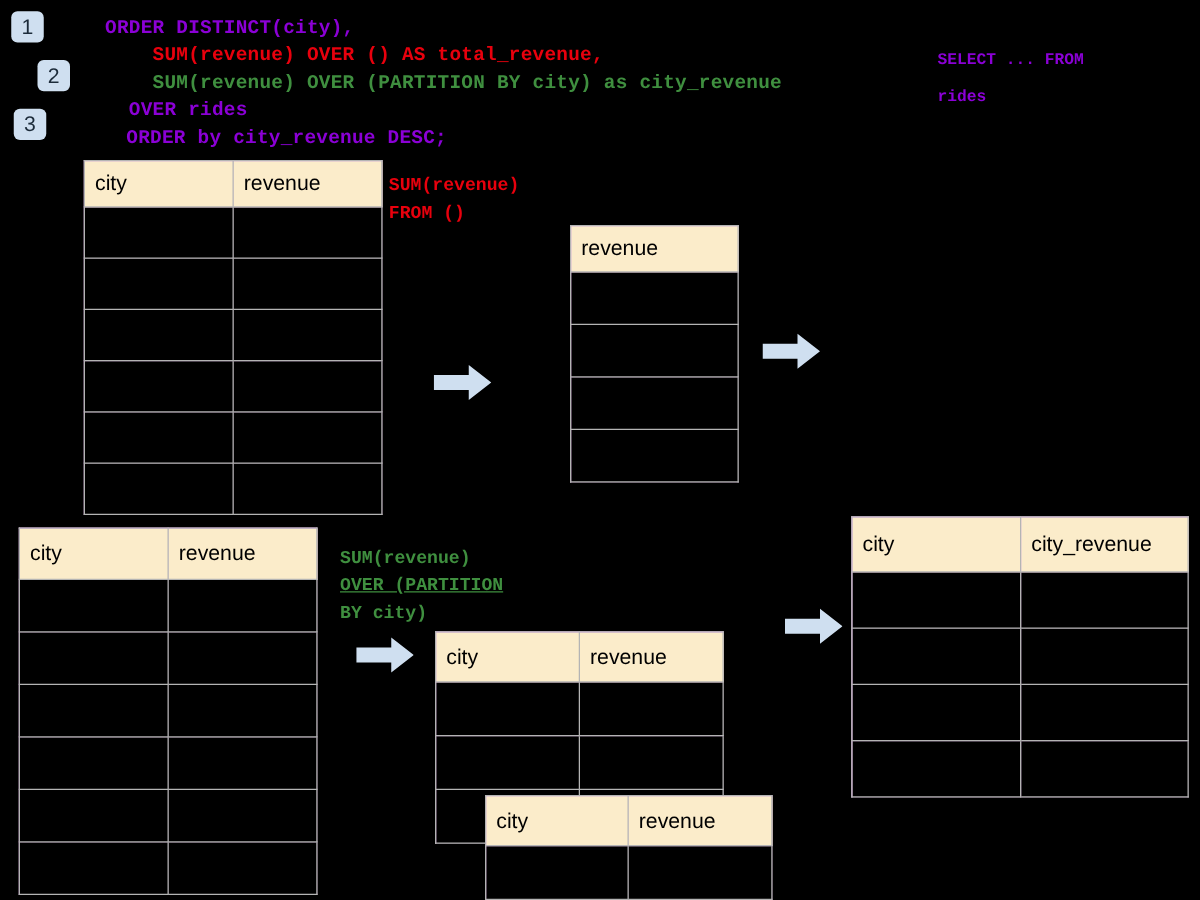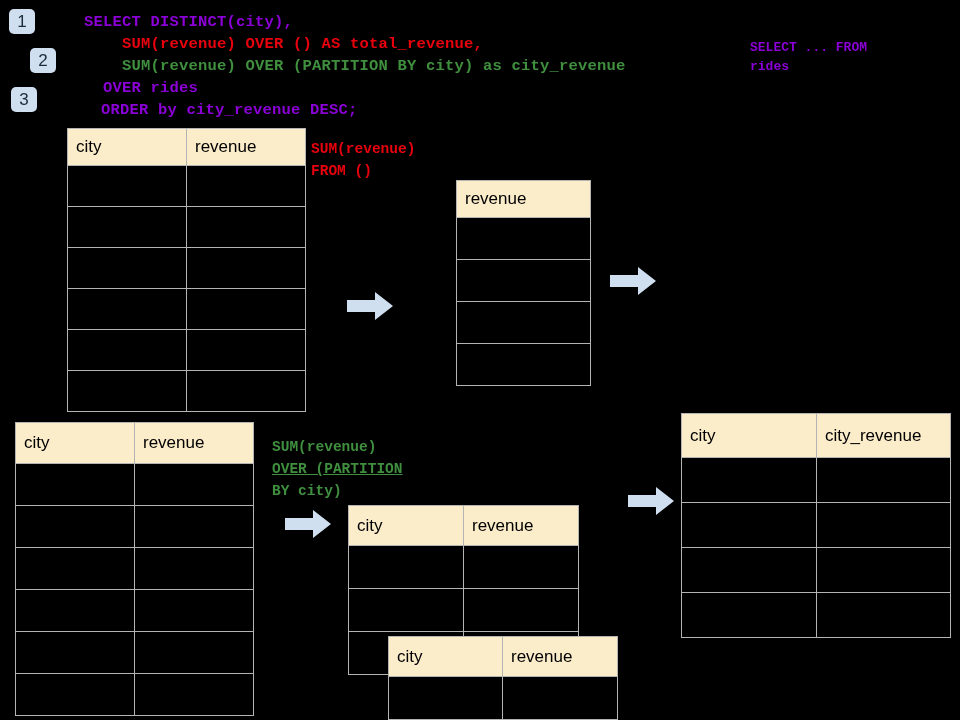--- a/index.html
+++ b/index.html
@@ -100,28 +100,28 @@
 </style>
 </head>
 <body>
 
 <div id="canvas">
 
   <div class="badge" style="left:9px;  top:9px;">1</div>
   <div class="badge" style="left:30px; top:48px;">2</div>
   <div class="badge" style="left:11px; top:87px;">3</div>
 
-  <div class="code c-purple" style="left:84px; top:12px;">SELECT DISTINCT(city),</div>
+  <div class="code c-purple" style="left:84px; top:12px;">ORDER DISTINCT(city),</div>
   <div class="code c-red" style="left:84px; top:34px;">    SUM(revenue) OVER () AS total_revenue,</div>
   <div class="code c-green" style="left:84px; top:56px;">    SUM(revenue) OVER (PARTITION BY city) as city_revenue</div>
   <div class="code c-purple" style="left:84px; top:78px;">  OVER rides</div>
   <div class="code c-purple" style="left:82px; top:100px;">  ORDER by city_revenue DESC;</div>
 
   <div class="side-note" style="left:750px; top:38px;">SELECT ... FROM</div>
-  <div class="side-note" style="left:750px; top:57px;">rides</div>
+  <div class="side-note" style="left:750px; top:68px;">rides</div>
 
   <div class="anno c-red" style="left:311px; top:138px;">SUM(revenue)</div>
   <div class="anno c-red" style="left:311px; top:160px;">FROM ()</div>
 
   <div class="anno c-green" style="left:272px; top:436px;">SUM(revenue)</div>
   <div class="anno c-green" style="left:272px; top:458px;text-decoration:underline;">OVER (PARTITION</div>
   <div class="anno c-green" style="left:272px; top:480px;">BY city)</div>
 
   <table class="tbl" style="left:67px; top:128px; width:238px;">
     <colgroup>

